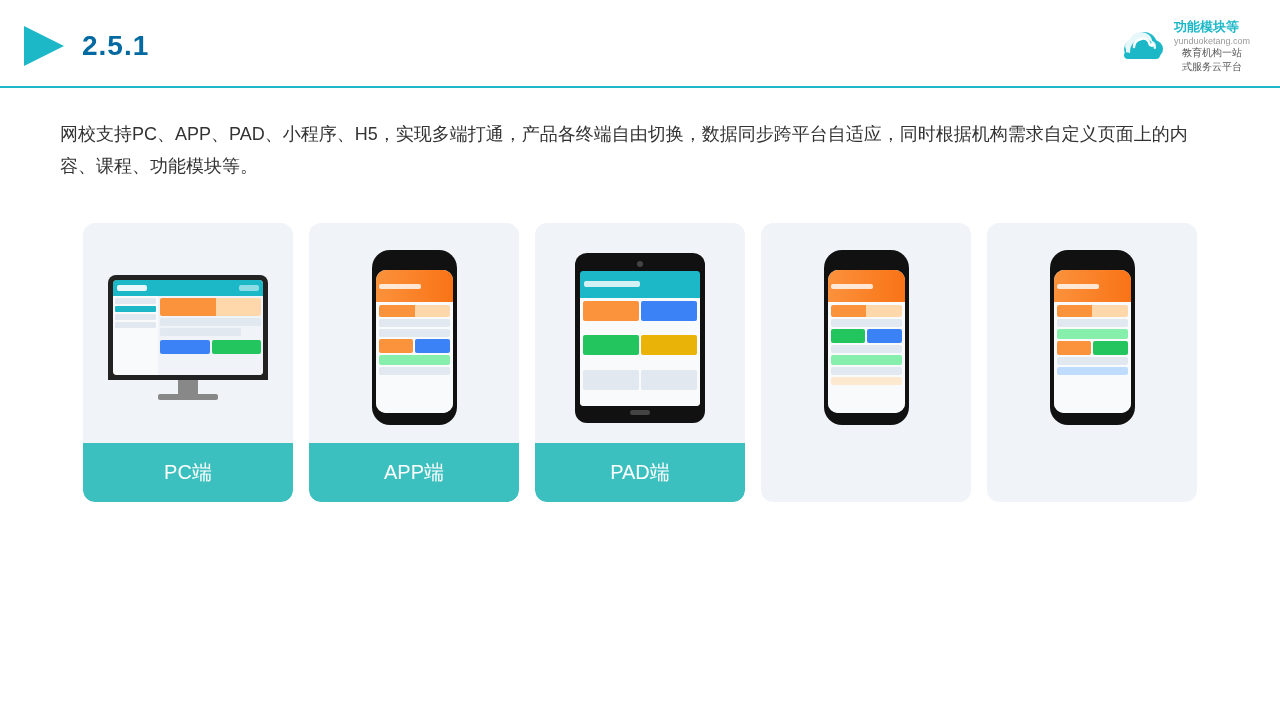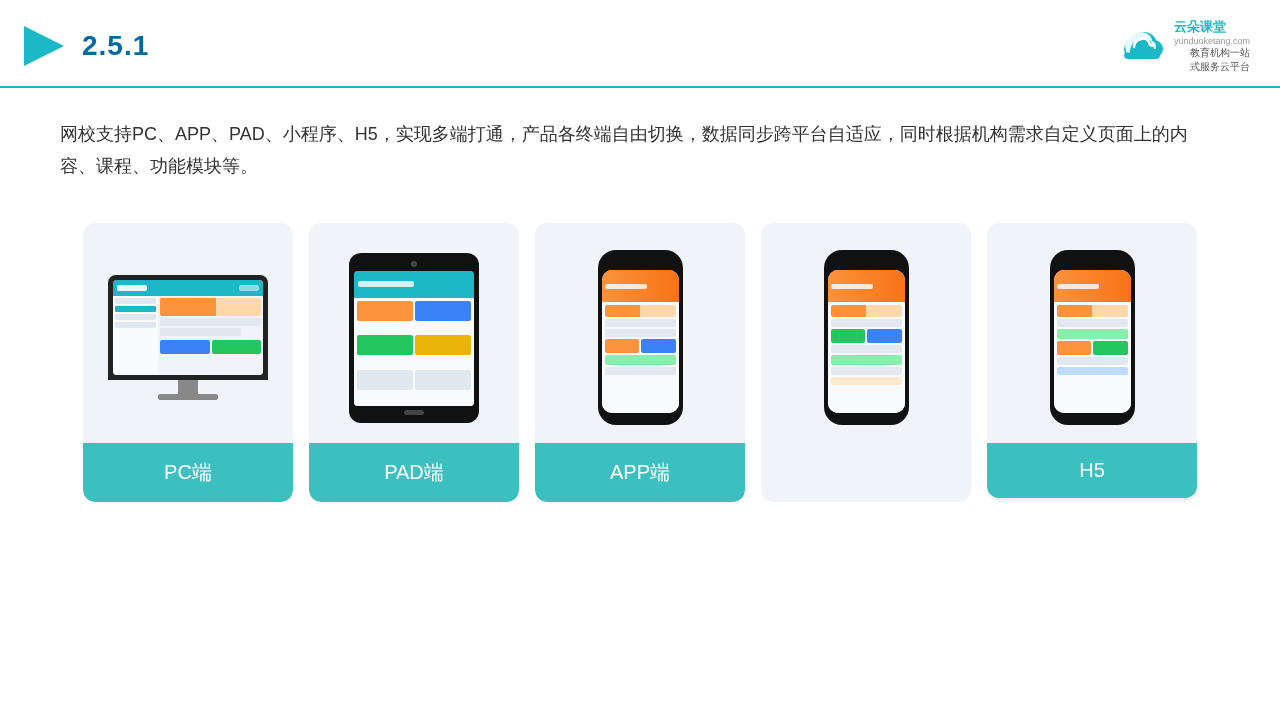--- a/index.html
+++ b/index.html
@@ -41,21 +41,21 @@
     }
     .brand-logo {
       display: flex;
       align-items: center;
       gap: 6px;
     }
     .brand-text {
       font-size: 11px;
       color: #555;
       line-height: 1.4;
-      text-align: right;
+      text-align: center;
     }
     .brand-name {
       font-size: 13px;
       color: #1cb8c8;
       font-weight: bold;
     }
     .brand-url {
       font-size: 9px;
       color: #999;
     }
@@ -316,21 +316,21 @@
         <ellipse cx="33" cy="19" rx="7" ry="6" fill="#e8f8fa"></ellipse>
         <rect x="10" y="20" width="30" height="6" fill="#e8f8fa"></rect>
 
         <ellipse cx="25" cy="17" rx="10" ry="7" fill="none" stroke="#1cb8c8" stroke-width="0"></ellipse>
         <path d="M14,26 Q14,14 25,12 Q36,10 38,22 Q44,20 44,28 Q44,32 40,32 L12,32 Q8,32 8,28 Q8,24 14,26Z" fill="#1cb8c8"></path>
         <path d="M18,20 Q18,14 25,12 Q32,10 34,18" fill="none" stroke="white" stroke-width="2.5" stroke-linecap="round"></path>
         <circle cx="36" cy="18" r="2" fill="white"></circle>
       </svg>
     </div>
     <div>
-      <div class="brand-name">云朵课堂</div>
+      <div class="brand-name">功能模块等</div>
       <div class="brand-url">yunduoketang.com</div>
       <div class="brand-text" style="white-space:pre-line;font-size:10px;color:#555;">教育机构一站
 式服务云平台</div>
     </div>
   </div>
 </div>
 
 <div class="description">
   <p>网校支持PC、APP、PAD、小程序、H5，实现多端打通，产品各终端自由切换，数据同步跨平台自适应，同时根据机构需求自定义页面上的内容、课程、功能模块等。</p>
 </div>
@@ -368,20 +368,47 @@
         </div>
         <div class="monitor-stand"></div>
         <div class="monitor-base"></div>
       </div>
     </div>
     <div class="card-label">PC端</div>
   </div>
 
   <div class="card">
     <div class="card-image-area">
+      <div class="phone">
+        <div class="phone-outer">
+          <div class="phone-notch"></div>
+          <div class="phone-screen">
+            <div class="phone-screen-header">
+              <div class="phone-header-text"></div>
+            </div>
+            <div class="phone-screen-body">
+              <div class="phone-row-orange"></div>
+              <div class="phone-row"></div>
+              <div class="phone-row"></div>
+              <div style="display:grid;grid-template-columns:1fr 1fr;gap:2px;">
+                <div style="height:14px;background:#fb923c;border-radius:2px;"></div>
+                <div style="height:14px;background:#3b82f6;border-radius:2px;"></div>
+              </div>
+              <div class="phone-row-green"></div>
+              <div class="phone-row"></div>
+            </div>
+          </div>
+        </div>
+      </div>
+    </div>
+    <div class="card-label">APP端</div>
+  </div>
+
+  <div class="card">
+    <div class="card-image-area">
       <div class="tablet">
         <div class="tablet-outer">
           <div class="tablet-camera"></div>
           <div class="tablet-screen">
             <div class="tablet-header-bar">
               <div style="width:50%;height:6px;background:rgba(255,255,255,0.8);border-radius:2px;"></div>
             </div>
             <div class="tablet-content">
               <div class="tablet-card"></div>
               <div class="tablet-card-blue"></div>
@@ -403,82 +430,54 @@
       <div class="phone">
         <div class="phone-outer">
           <div class="phone-notch"></div>
           <div class="phone-screen">
             <div class="phone-screen-header">
               <div class="phone-header-text"></div>
             </div>
             <div class="phone-screen-body">
               <div class="phone-row-orange"></div>
               <div class="phone-row"></div>
-              <div class="phone-row"></div>
               <div style="display:grid;grid-template-columns:1fr 1fr;gap:2px;">
-                <div style="height:14px;background:#fb923c;border-radius:2px;"></div>
+                <div style="height:14px;background:#22c55e;border-radius:2px;"></div>
                 <div style="height:14px;background:#3b82f6;border-radius:2px;"></div>
               </div>
+              <div class="phone-row"></div>
               <div class="phone-row-green"></div>
               <div class="phone-row"></div>
+              <div style="height:8px;background:#fde8d0;border-radius:2px;"></div>
             </div>
           </div>
         </div>
       </div>
     </div>
-    <div class="card-label">APP端</div>
   </div>
 
   <div class="card">
     <div class="card-image-area">
       <div class="phone">
         <div class="phone-outer">
           <div class="phone-notch"></div>
           <div class="phone-screen">
             <div class="phone-screen-header">
               <div class="phone-header-text"></div>
             </div>
             <div class="phone-screen-body">
               <div class="phone-row-orange"></div>
               <div class="phone-row"></div>
-              <div style="display:grid;grid-template-columns:1fr 1fr;gap:2px;">
-                <div style="height:14px;background:#22c55e;border-radius:2px;"></div>
-                <div style="height:14px;background:#3b82f6;border-radius:2px;"></div>
-              </div>
-              <div class="phone-row"></div>
-              <div class="phone-row-green"></div>
-              <div class="phone-row"></div>
-              <div style="height:8px;background:#fde8d0;border-radius:2px;"></div>
-            </div>
-          </div>
-        </div>
-      </div>
-    </div>
-  </div>
-
-  <div class="card">
-    <div class="card-image-area">
-      <div class="phone">
-        <div class="phone-outer">
-          <div class="phone-notch"></div>
-          <div class="phone-screen">
-            <div class="phone-screen-header">
-              <div class="phone-header-text"></div>
-            </div>
-            <div class="phone-screen-body">
-              <div class="phone-row-orange"></div>
-              <div class="phone-row"></div>
               <div class="phone-row-green"></div>
               <div style="display:grid;grid-template-columns:1fr 1fr;gap:2px;">
                 <div style="height:14px;background:#fb923c;border-radius:2px;"></div>
                 <div style="height:14px;background:#22c55e;border-radius:2px;"></div>
               </div>
               <div class="phone-row"></div>
               <div style="height:8px;background:#bfdbfe;border-radius:2px;"></div>
             </div>
           </div>
         </div>
       </div>
     </div>
-    <div class="card-label">H5</div>
   </div>
 
 </div>
 
 </body></html>

